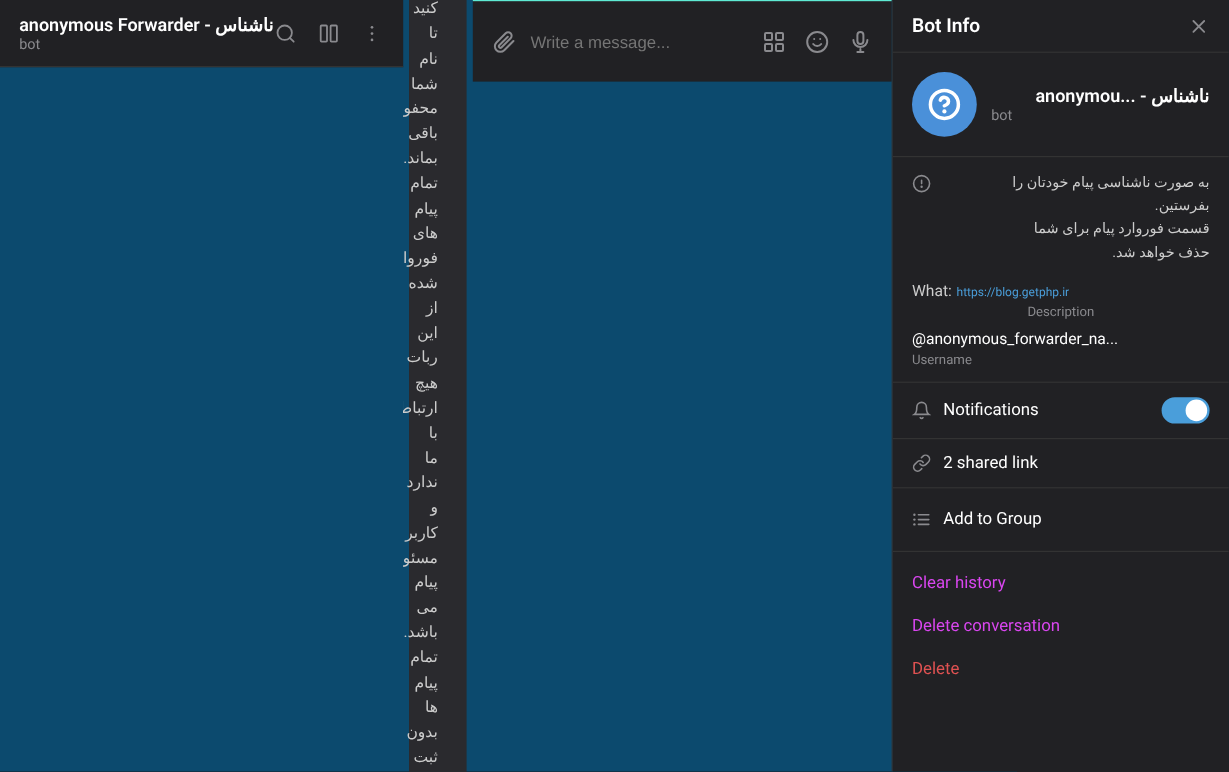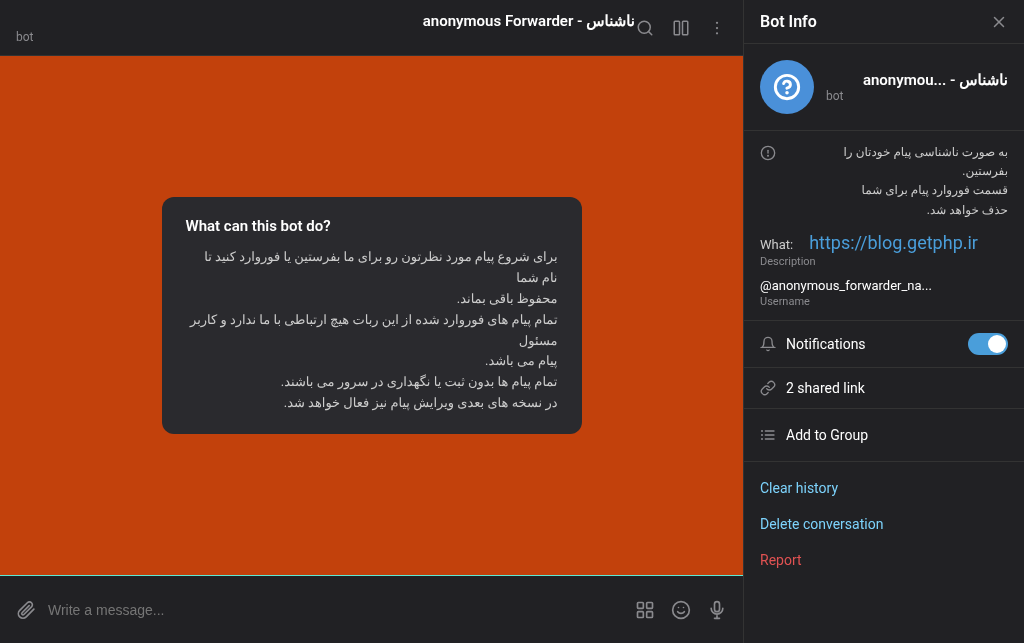--- a/index.html
+++ b/index.html
@@ -10,22 +10,22 @@
       width: 1024px;
       height: 643px;
       display: flex;
       overflow: hidden;
     }
 
     
     .chat-panel {
       flex: 1;
       display: flex;
-      flex-direction: column;
-      background: #c2410c;
+      flex-direction: row;
+      background: #0c4a6e;
       border-right: 1px solid #333;
     }
 
     
     .chat-header {
       display: flex;
       align-items: center;
       padding: 0 16px;
       height: 56px;
       background: #212124;
@@ -330,21 +330,21 @@
       padding: 8px 0;
     }
 
     .danger-item {
       padding: 10px 16px;
       cursor: pointer;
       font-size: 14px;
     }
 
     .danger-item.normal {
-      color: #7dd3fc;
+      color: #d946ef;
     }
 
     .danger-item.red {
       color: #e05252;
     }
 
     
     svg {
       display: block;
     }
@@ -470,22 +470,22 @@
       <div class="bot-description-text">
         به صورت ناشناسی پیام خودتان را<br>
         بفرستین.<br>
         قسمت فوروارد پیام برای شما<br>
         حذف خواهد شد.
       </div>
     </div>
 
     <div style="margin-top:12px;">
       <span style="font-size:13px;color:#ccc;">What:</span>
-      <span style="font-size:18px;color:#4a9eda;margin-left:12px;">https://blog.getphp.ir</span>
-      <div style="font-size:11px;color:#8a8a8e;margin-top:2px;">Description</div>
+      <span style="font-size:10px;color:#4a9eda;margin-left:0;">https://blog.getphp.ir</span>
+      <div style="font-size:11px;color:#8a8a8e;margin-top:2px;text-align:center;">Description</div>
     </div>
 
     <div style="margin-top:10px;">
       <div style="font-size:13px;color:#fff;">@anonymous_forwarder_na...</div>
       <div style="font-size:11px;color:#8a8a8e;margin-top:2px;">Username</div>
     </div>
   </div>
 
   <div class="notifications-row">
     <div class="notif-icon">
@@ -520,16 +520,16 @@
           <line x1="3" y1="18" x2="3.01" y2="18" stroke-width="3"></line>
         </svg>
       </div>
       <div class="action-label">Add to Group</div>
     </div>
   </div>
 
   <div class="danger-actions">
     <div class="danger-item normal">Clear history</div>
     <div class="danger-item normal">Delete conversation</div>
-    <div class="danger-item red">Report</div>
+    <div class="danger-item red">Delete</div>
   </div>
 
 </div>
 
 </body></html>

